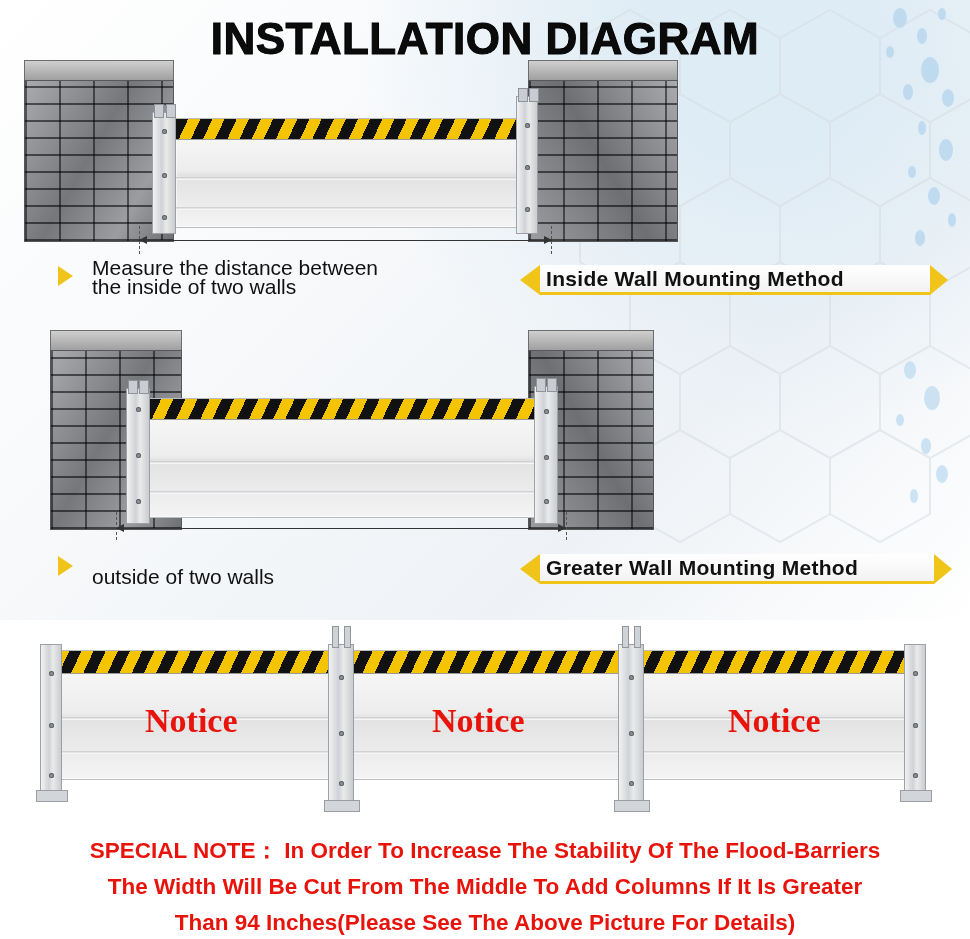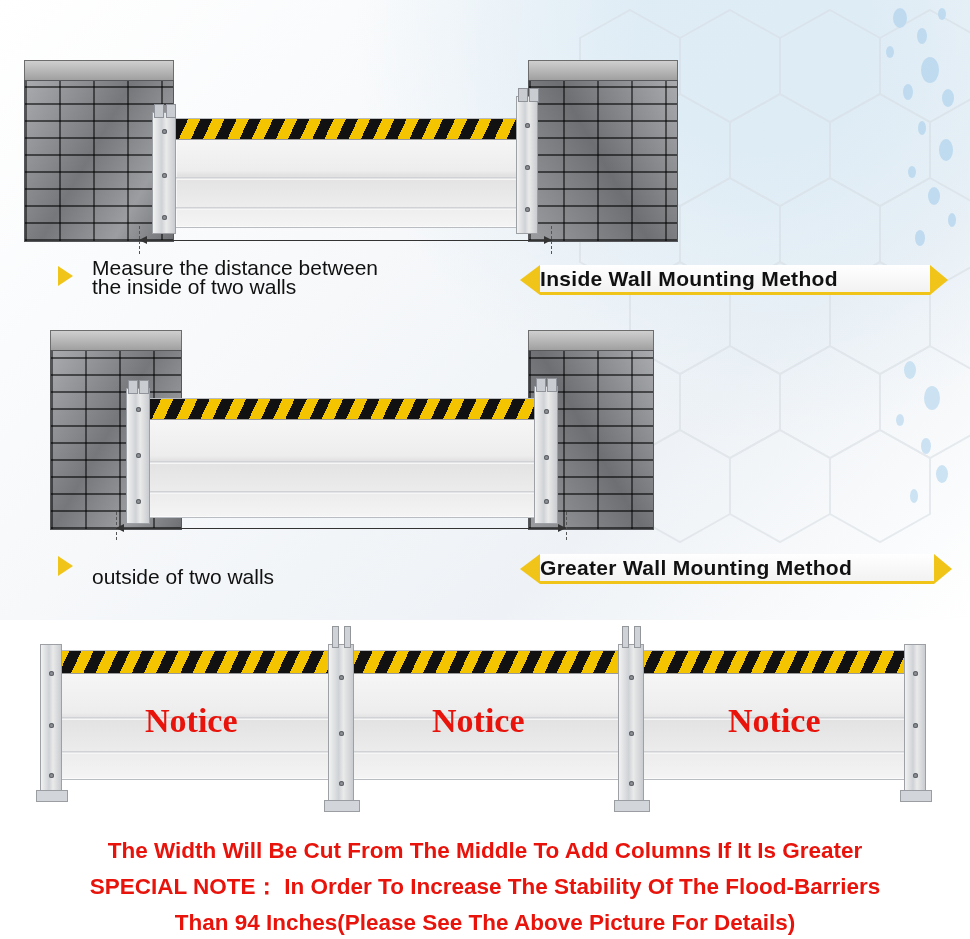--- a/index.html
+++ b/index.html
@@ -90,21 +90,21 @@
   }
   .caption-arrow{
     position:absolute;width:0;height:0;
     border-top:10px solid transparent;border-bottom:10px solid transparent;
     border-left:15px solid #f0c419;
   }
   .banner{
     position:absolute;height:30px;display:flex;align-items:center;
     background:linear-gradient(180deg,#ffffff,#f2f2f2);
     border-bottom:3px solid #f0c419;
-    padding-left:0;box-sizing:border-box;
+    padding-left:6px;box-sizing:border-box;
   }
   .banner .flag{
     position:absolute;left:-20px;top:0;width:0;height:0;
     border-top:15px solid transparent;border-bottom:15px solid transparent;
     border-right:20px solid #f0c419;
   }
   .banner .tail{
     position:absolute;right:-18px;top:0;width:0;height:0;
     border-top:15px solid transparent;border-bottom:15px solid transparent;
     border-left:18px solid #f0c419;
@@ -182,20 +182,21 @@
     <g fill="#c5dff2" opacity=".85">
       <ellipse cx="40" cy="20" rx="6" ry="9"></ellipse>
       <ellipse cx="62" cy="48" rx="8" ry="12"></ellipse>
       <ellipse cx="30" cy="70" rx="4" ry="6"></ellipse>
       <ellipse cx="56" cy="96" rx="5" ry="8"></ellipse>
       <ellipse cx="72" cy="124" rx="6" ry="9"></ellipse>
       <ellipse cx="44" cy="146" rx="4" ry="7"></ellipse>
     </g>
   </svg>
 
+  <div class="title">INSTALLATION DIAGRAM</div>
 
   <div>
 
     <div class="pillar" style="left:24px;top:60px;width:150px;height:182px;">
       <div class="top"></div>
       <div class="brick" style="top:20px;height:162px;"></div>
     </div>
 
     <div class="pillar" style="left:528px;top:60px;width:150px;height:182px;">
       <div class="top"></div>
@@ -329,18 +330,18 @@
     <div style="position:absolute;left:324px;top:200px;width:34px;height:10px;background:#d2d5d9;border:1px solid #9a9da2;"></div>
     <div style="position:absolute;left:614px;top:200px;width:34px;height:10px;background:#d2d5d9;border:1px solid #9a9da2;"></div>
     <div style="position:absolute;left:900px;top:190px;width:30px;height:10px;background:#d2d5d9;border:1px solid #9a9da2;"></div>
 
     <div class="notice" style="left:145px;top:102px;">Notice</div>
     <div class="notice" style="left:432px;top:102px;">Notice</div>
     <div class="notice" style="left:728px;top:102px;">Notice</div>
   </div>
 
   <div class="note">
+    <div>SPECIAL NOTE：   In Order To Increase The Stability Of The Flood-Barriers</div>
     <div>The Width Will Be Cut From The Middle To Add Columns If It Is Greater</div>
-    <div>SPECIAL NOTE：   In Order To Increase The Stability Of The Flood-Barriers</div>
     <div>Than 94 Inches(Please See The Above Picture For Details)</div>
   </div>
 
 </div>
 
 </body></html>

